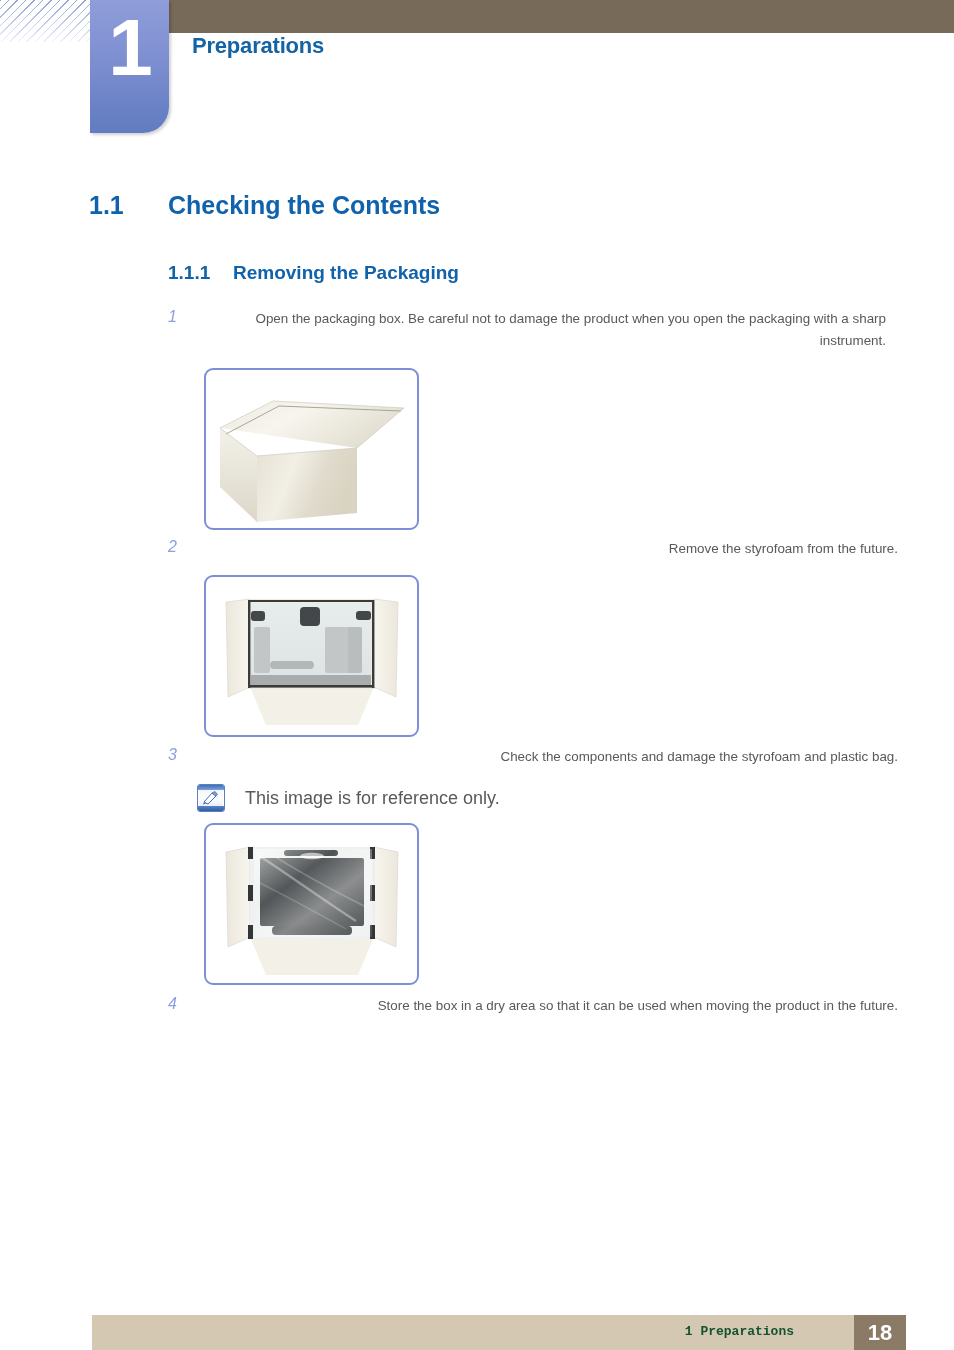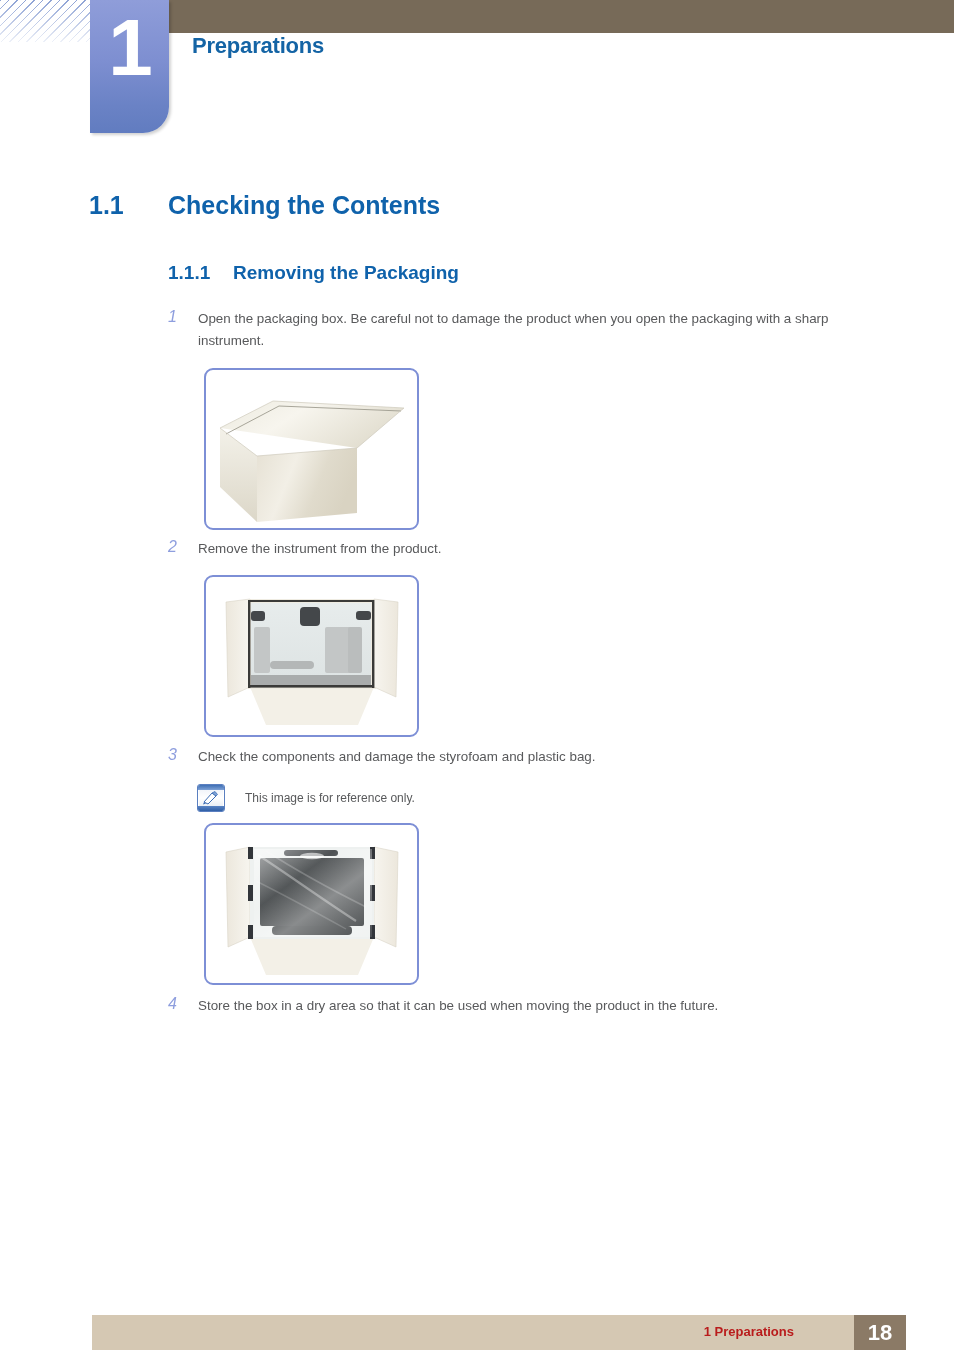--- a/index.html
+++ b/index.html
@@ -108,20 +108,21 @@
     text-align: left;
     font-size: 16px;
     font-style: italic;
     color: #8e9ede;
   }
   .step-text {
     margin-left: 30px;
     font-size: 13.4px;
     color: #58595b;
     line-height: 1.62;
+    text-align: right;
   }
 
   #step-1 { top: 308px; width: 718px; }
   #step-2 { top: 538px; }
   #step-3 { top: 746px; }
   #step-4 { top: 995px; }
 
   
   #note-row {
     position: absolute;
@@ -151,21 +152,21 @@
     left: 0; bottom: 0; right: 0; height: 5px;
     background: linear-gradient(to bottom, #5a84c4, #2f5fa6);
   }
   #note-pen {
     position: absolute;
     left: 4px; top: 6px;
     width: 17px; height: 14px;
   }
   #note-text {
     margin-left: 20px;
-    font-size: 12px;
+    font-size: 18px;
     color: #58595b;
   }
 
   
   .figure {
     position: absolute;
     left: 204px;
     width: 211px;
     height: 158px;
     border: 2px solid #7d8fd6;
@@ -183,22 +184,23 @@
     position: absolute;
     left: 92px; top: 1315px;
     width: 762px; height: 35px;
     background: #d5c8b3;
   }
   #footer-label {
     position: absolute;
     right: 60px; top: 9px;
     font-size: 13px;
     font-weight: bold;
-    color: #b91c1c;
+    color: #14532d;
     white-space: nowrap;
+    font-family: Liberation Mono, monospace;
   }
   #footer-page-box {
     position: absolute;
     left: 854px; top: 1315px;
     width: 52px; height: 35px;
     background: #8b7a66;
   }
   #footer-page-num {
     position: absolute;
     left: 0; top: 0;
@@ -259,21 +261,21 @@
     <polygon points="14,58 51,86 51,152 14,117" fill="url(#boxSide)"></polygon>
     <polygon points="51,86 151,78 151,143 51,152" fill="url(#boxFront)"></polygon>
     <polyline points="20,64 73,36" fill="none" stroke="#9e9c90" stroke-width="0.9"></polyline>
     <polyline points="73,36 195,41" fill="none" stroke="#9e9c90" stroke-width="0.9"></polyline>
     <polygon points="14,58 67,31 198,38 151,78 51,86" fill="none" stroke="#cfcabb" stroke-width="0.7"></polygon>
   </svg>
 </div>
 
 <div class="step" id="step-2">
   <div class="step-num">2</div>
-  <div class="step-text">Remove the instrument from the product.</div>
+  <div class="step-text">Remove the styrofoam from the future.</div>
 </div>
 
 <div class="figure" id="figure-2">
   <svg viewBox="0 0 211 158" xmlns="http://www.w3.org/2000/svg">
     <defs>
       <linearGradient id="flapL" x1="0" y1="0" x2="1" y2="0">
         <stop offset="0%" stop-color="#ece7dc"></stop>
         <stop offset="100%" stop-color="#f7f5ef"></stop>
       </linearGradient>
       <linearGradient id="flapR" x1="1" y1="0" x2="0" y2="0">

